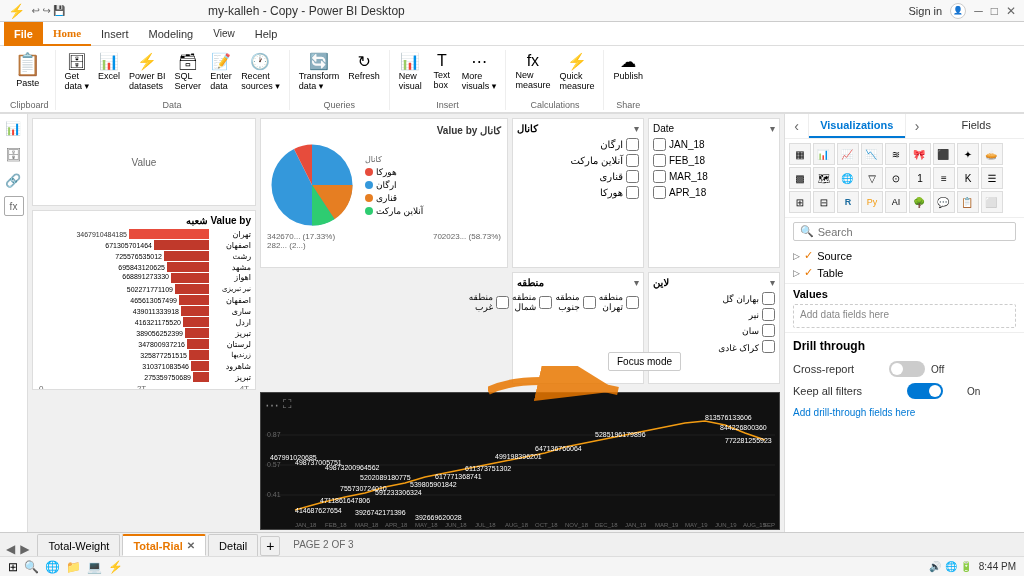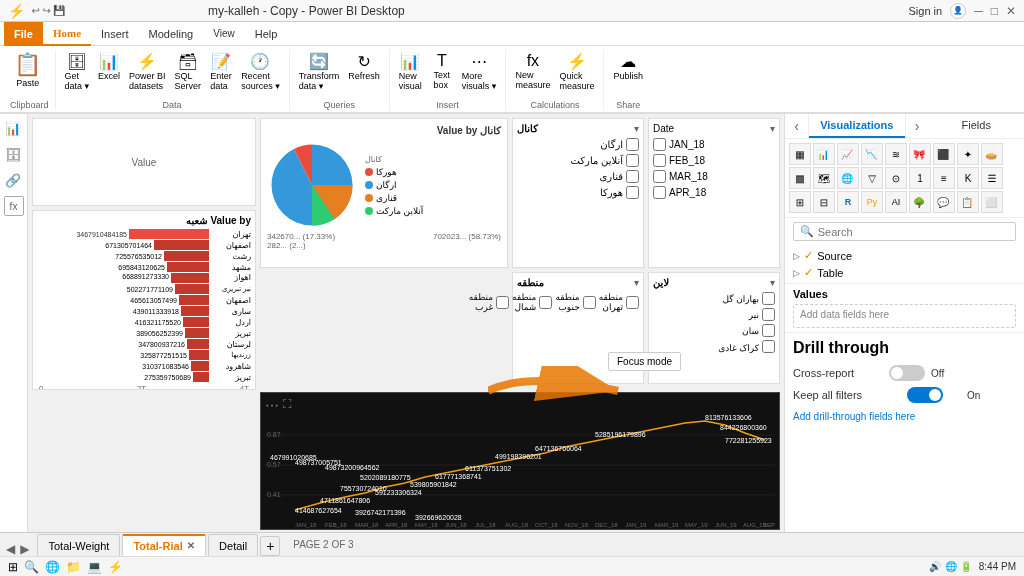--- a/index.html
+++ b/index.html
@@ -443,21 +443,21 @@
         <span>Table</span>
       </div>
     </div>
 
     <div style="padding:4px 8px; border-bottom:1px solid #eee; flex-shrink:0;">
       <div style="font-size:11px; font-weight:600; margin-bottom:4px;">Values</div>
       <div style="border:1px dashed #ccc; border-radius:2px; padding:4px 6px; font-size:10px; color:#888; min-height:24px;">Add data fields here</div>
     </div>
 
     <div style="padding:6px 8px; flex-shrink:0;">
-      <div style="font-size:16px; font-weight:600; margin-bottom:8px;">Drill through</div>
+      <div style="font-size:12px; font-weight:600; margin-bottom:8px;">Drill through</div>
 
       <div style="display:flex; align-items:center; gap:6px; margin-bottom:6px;">
         <span style="font-size:11px; color:#333; width:90px;">Cross-report</span>
         <div style="position:relative; width:36px; height:16px; background:#ccc; border-radius:8px; cursor:pointer;">
           <div style="width:12px;height:12px;background:#fff;border-radius:50%;position:absolute;top:2px;left:2px;"></div>
         </div>
         <span style="font-size:10px; color:#333;">Off</span>
       </div>
 
       <div style="display:flex; align-items:center; gap:24px; margin-bottom:8px;">

